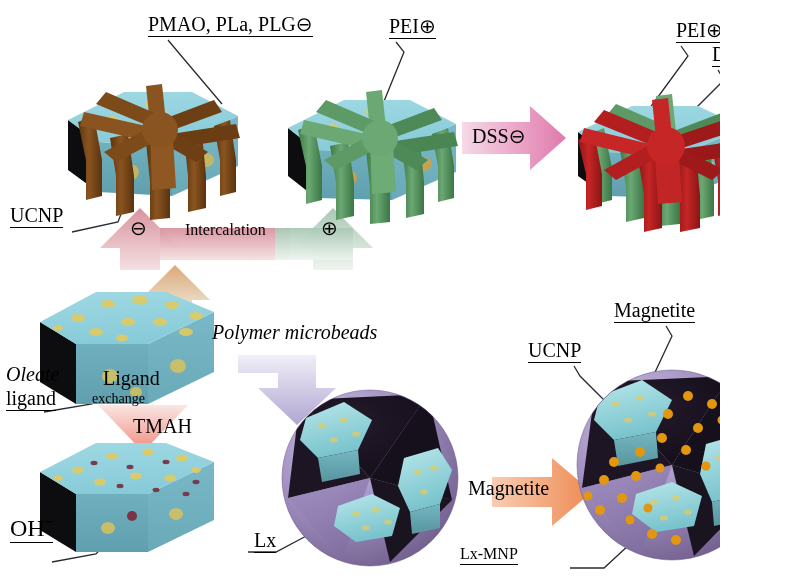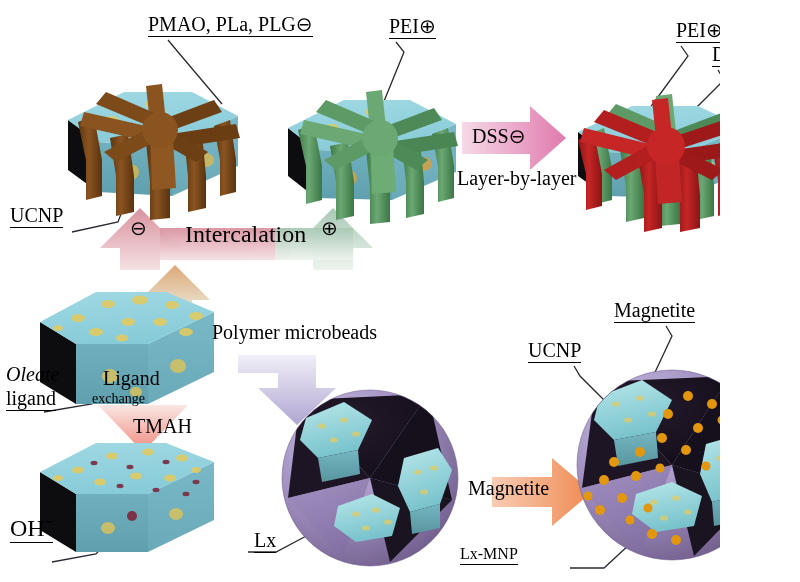--- a/index.html
+++ b/index.html
@@ -438,40 +438,39 @@
   <div class="lbl ul" style="left:148px; top:14px; font-size:20px;">PMAO, PLa, PLG⊖</div>
 
   <div class="lbl ul" style="left:389px; top:16px; font-size:20px;">PEI⊕</div>
 
   <div class="lbl ul" style="left:676px; top:20px; font-size:20px;">PEI⊕</div>
 
   <div class="lbl ul" style="left:712px; top:44px; font-size:20px;">DSS⊖</div>
 
   <div class="lbl ul" style="left:10px; top:205px; font-size:20px;">UCNP</div>
 
-  <div class="lbl" style="left:185px; top:222px; font-size:24px;">Intercalation</div>
+  <div class="lbl" style="left:185px; top:222px; font-size:16px;">Intercalation</div>
 
   <div class="lbl" style="left:130px; top:218px; font-size:20px;">⊖</div>
 
   <div class="lbl" style="left:321px; top:218px; font-size:20px;">⊕</div>
 
   <div class="lbl" style="left:472px; top:126px; font-size:20px;">DSS⊖</div>
 
-  <div class="lbl" style="left:457px; top:168px; font-size:20px;">Layer-by-layer</div>
 
   <div class="lbl ul" style="left:6px; top:364px; font-size:20px; border-bottom:none;font-style:italic;">Oleate</div>
   <div class="lbl ul" style="left:6px; top:388px; font-size:20px;">ligand</div>
 
   <div class="lbl" style="left:103px; top:368px; font-size:20px;">Ligand</div>
   <div class="lbl" style="left:92px; top:392px; font-size:14px;">exchange</div>
   <div class="lbl" style="left:105px; top:416px; font-size:20px;margin-left:28px;">TMAH</div>
 
   <div class="lbl ul" style="left:10px; top:516px; font-size:24px;">OH⁻</div>
 
-  <div class="lbl" style="left:212px; top:322px; font-size:20px;">Polymer microbeads</div>
+  <div class="lbl" style="left:212px; top:322px; font-size:20px;font-style:italic;">Polymer microbeads</div>
 
   <div class="lbl ul" style="left:218px; top:530px; font-size:20px;margin-left:36px;">Lx</div>
 
   <div class="lbl" style="left:468px; top:478px; font-size:20px;">Magnetite</div>
 
   <div class="lbl ul" style="left:528px; top:340px; font-size:20px;">UCNP</div>
 
   <div class="lbl ul" style="left:614px; top:300px; font-size:20px;">Magnetite</div>
 
   <div class="lbl ul" style="left:460px; top:546px; font-size:16px;">Lx-MNP</div>

